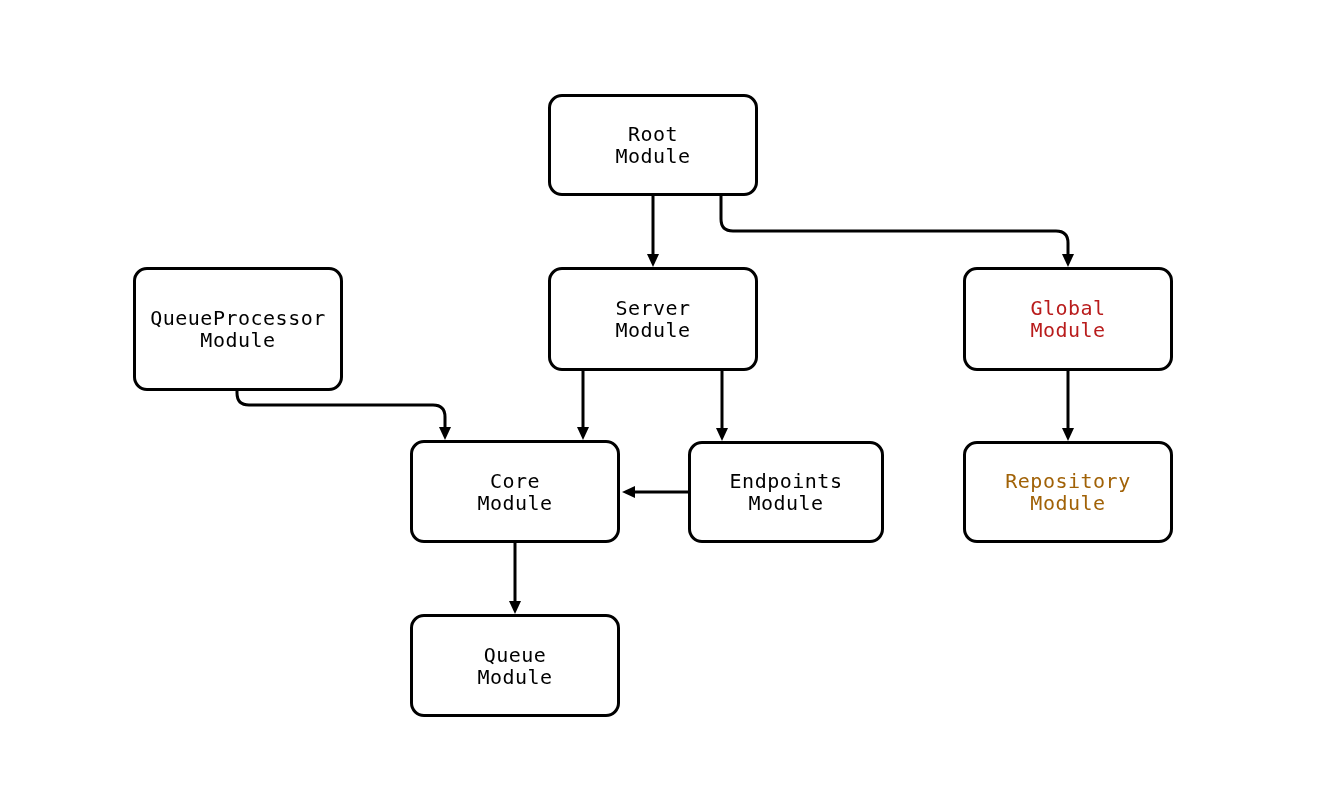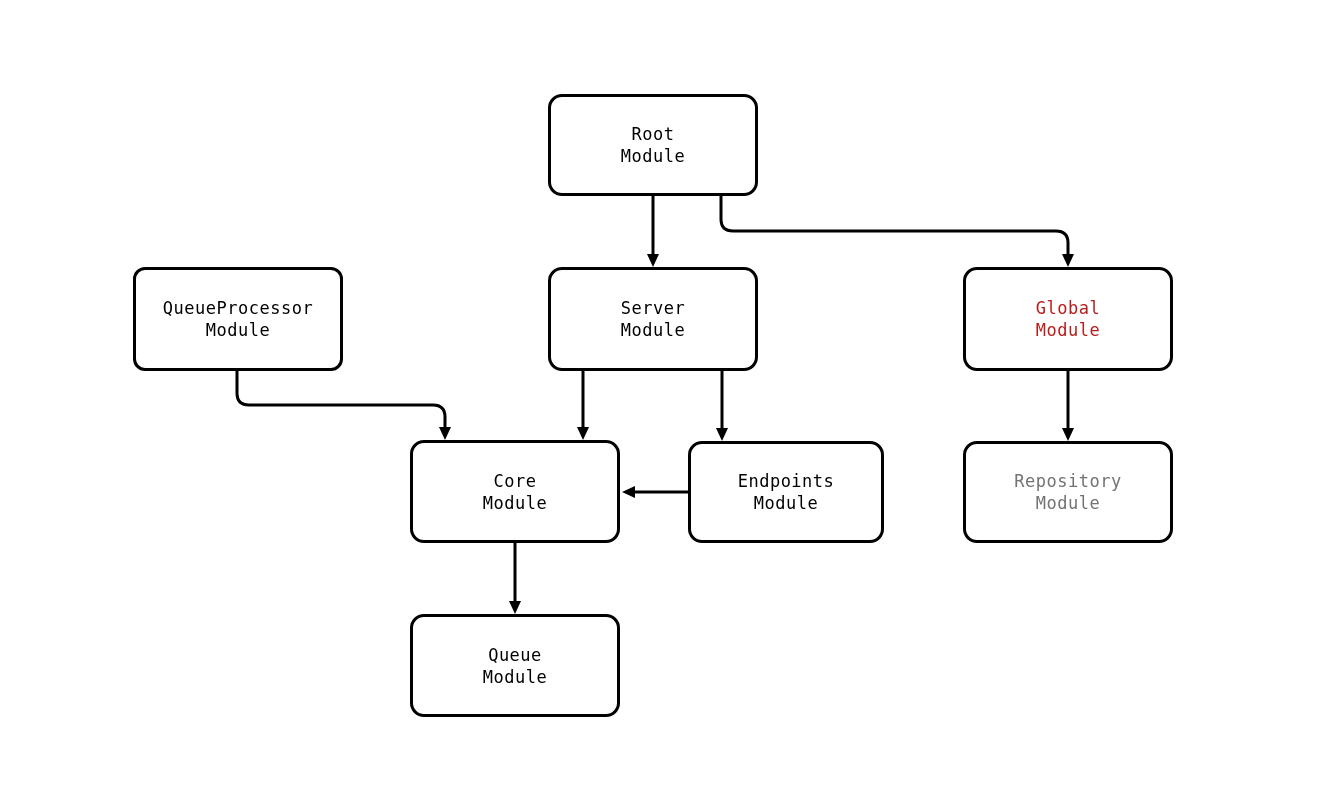--- a/index.html
+++ b/index.html
@@ -33,21 +33,21 @@
     border-radius: 14px;
     display: flex;
     flex-direction: column;
     align-items: center;
     justify-content: center;
     z-index: 2;
   }
   .node-label {
     color: #000000;
     font-family: "DejaVu Sans Mono", "Liberation Mono", monospace;
-    font-size: 17px;
+    font-size: 20px;
     line-height: 22px;
     letter-spacing: 0.5px;
     text-align: center;
     white-space: pre;
     font-weight: 500;
   }
 </style>
 </head>
 <body>
 
@@ -69,21 +69,21 @@
         <path d="M 1068 371 L 1068 429" stroke="#000000" marker-end="url(#arrow-down)"></path>
         <path d="M 515 543 L 515 602" stroke="#000000" marker-end="url(#arrow-down)"></path>
       </g>
   </svg>
 
   <div class="node" style="left: 548px; top: 94px; width: 210px; height: 102px; border-color: rgb(0, 0, 0); background: rgb(255, 255, 255);">
     <div class="node-label" style="color: rgb(0, 0, 0);">Root
 Module</div>
   </div>
 
-  <div class="node" style="left: 133px; top: 267px; width: 210px; height: 104px; border-color: rgb(0, 0, 0); background: rgb(255, 255, 255); border-radius: 12px;">
+  <div class="node" style="left: 133px; top: 267px; width: 210px; height: 124px; border-color: rgb(0, 0, 0); background: rgb(255, 255, 255);">
     <div class="node-label" style="color: rgb(0, 0, 0);">QueueProcessor
 Module</div>
   </div>
 
   <div class="node" style="left: 548px; top: 267px; width: 210px; height: 104px; border-color: rgb(0, 0, 0); background: rgb(255, 255, 255); align-items: center;">
     <div class="node-label" style="color: rgb(0, 0, 0);">Server
 Module</div>
   </div>
 
   <div class="node" style="left: 963px; top: 267px; width: 210px; height: 104px; border-color: rgb(0, 0, 0); background: rgb(255, 255, 255);">
@@ -95,21 +95,21 @@
     <div class="node-label" style="color: rgb(0, 0, 0);">Core
 Module</div>
   </div>
 
   <div class="node" style="left: 688px; top: 441px; width: 196px; height: 102px; border-color: rgb(0, 0, 0); background: rgb(255, 255, 255);">
     <div class="node-label" style="color: rgb(0, 0, 0);">Endpoints
 Module</div>
   </div>
 
   <div class="node" style="left: 963px; top: 441px; width: 210px; height: 102px; border-color: rgb(0, 0, 0); background: rgb(255, 255, 255);">
-    <div class="node-label" style="color: #737373;">Repository
+    <div class="node-label" style="color: #a16207;">Repository
 Module</div>
   </div>
 
   <div class="node" style="left: 410px; top: 614px; width: 210px; height: 103px; border-color: rgb(0, 0, 0); background: rgb(255, 255, 255);">
     <div class="node-label" style="color: rgb(0, 0, 0);">Queue
 Module</div>
   </div>
 
 </div>
 

